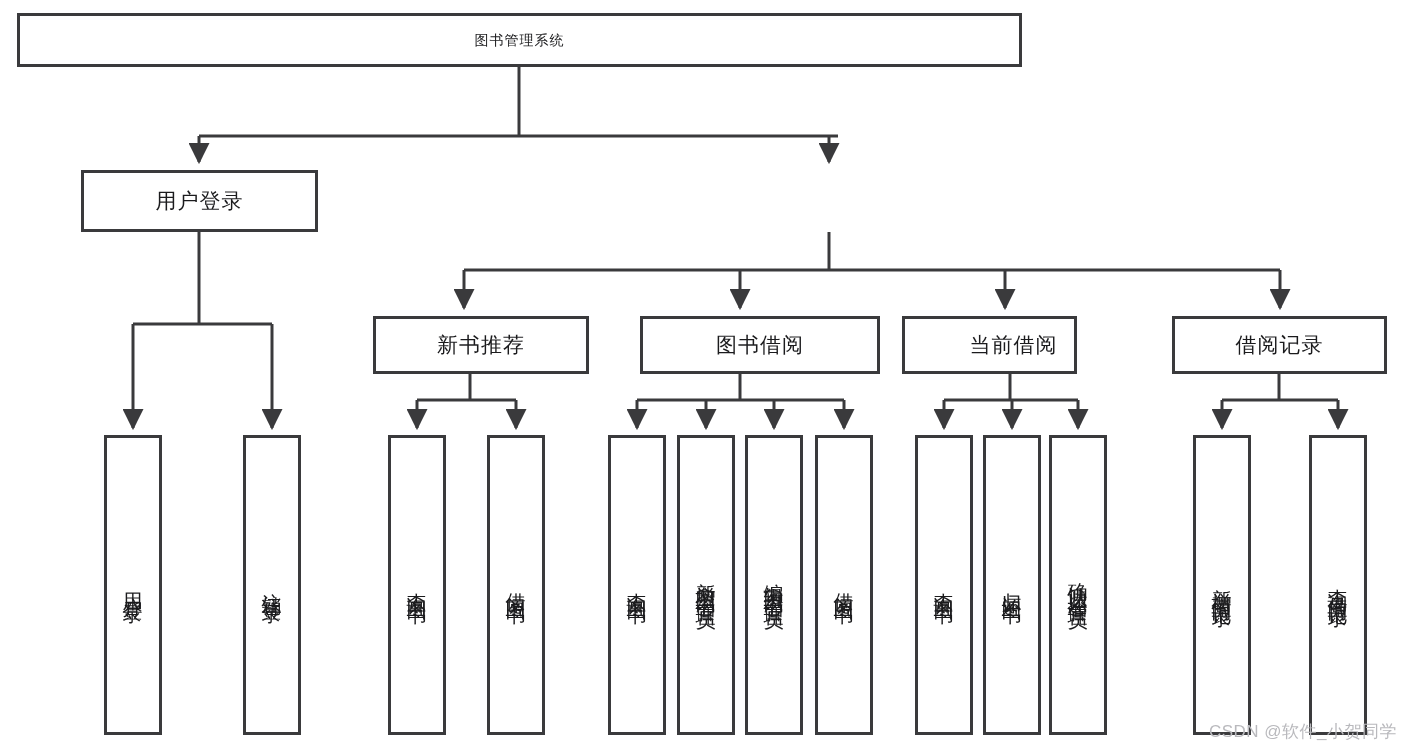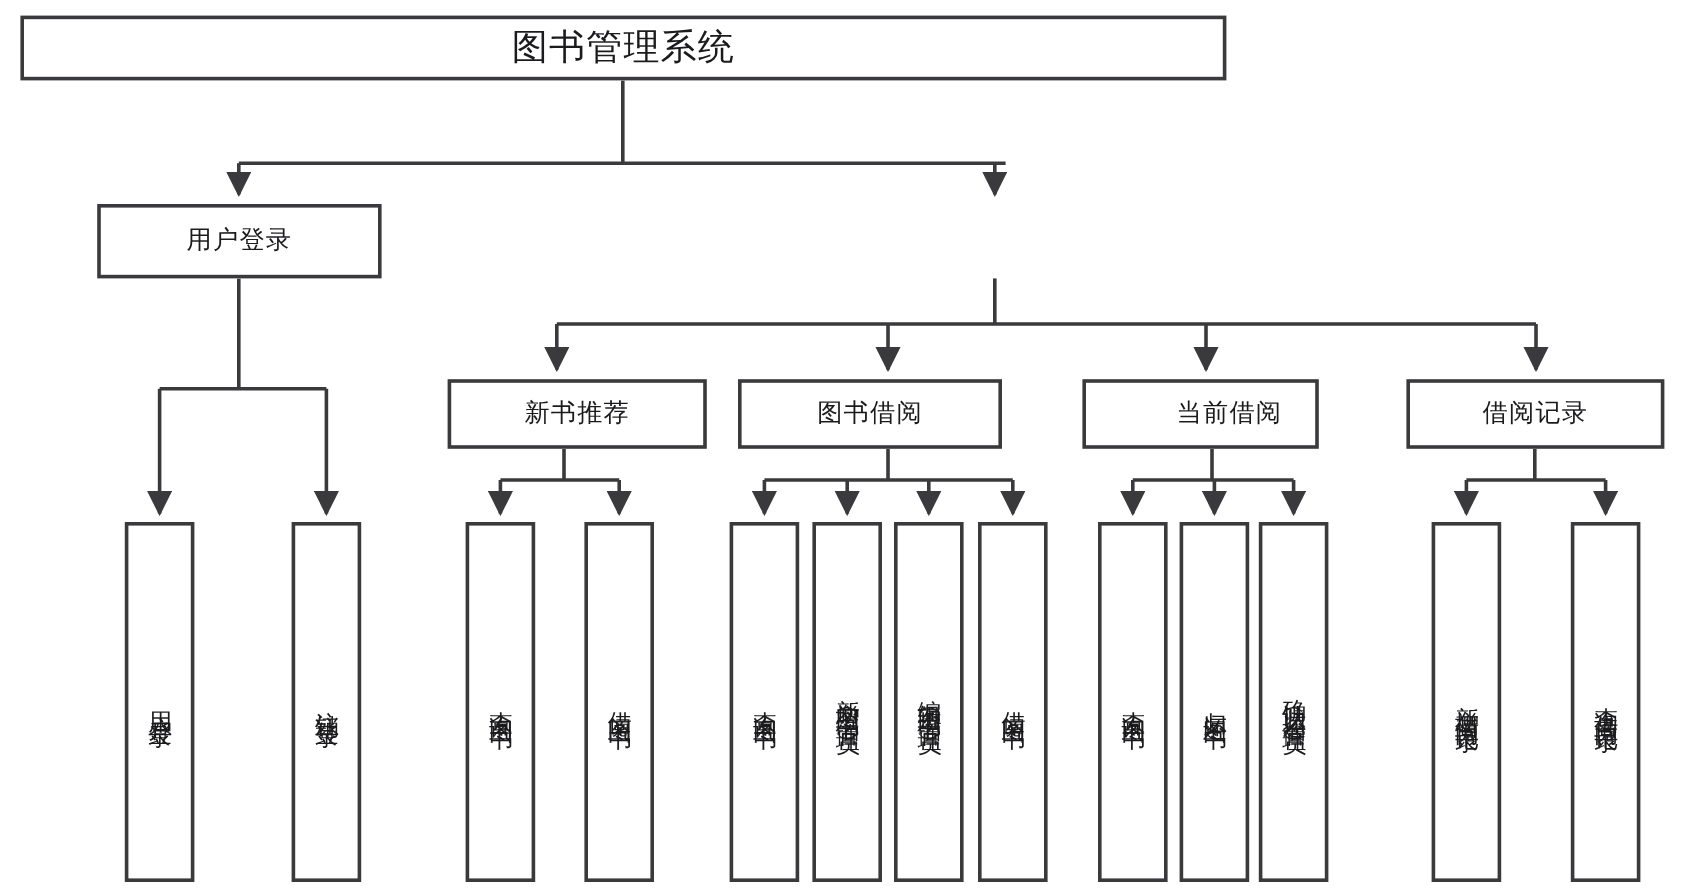--- a/index.html
+++ b/index.html
@@ -1,21 +1,21 @@
 <!DOCTYPE html>
 <html><head>
 <meta charset="utf-8">
 <style>
   html,body{margin:0;padding:0;background:#ffffff;}
   body{width:1405px;height:747px;overflow:hidden;font-family:"Liberation Sans","DejaVu Sans",sans-serif;}
   #stage{position:relative;width:1405px;height:747px;background:#ffffff;}
   svg#edges{position:absolute;left:0;top:0;width:1405px;height:747px;}
   .node{position:absolute;box-sizing:border-box;background:#ffffff;border:3px solid #3a3a3c;display:flex;align-items:center;justify-content:center;}
   .node-label{color:#1b1b1d;font-size:21px;line-height:1.15;letter-spacing:1px;white-space:nowrap;}
-  .node.root .node-label{font-size:30px;}
+  .node.root .node-label{font-size:14px;}
   .leaf{border-width:3px;}
   .leaf .node-label{
     writing-mode:vertical-rl;
     text-orientation:upright;
     font-size:20px;
     letter-spacing:4px;
     line-height:1;
     white-space:nowrap;
   }
   .watermark{position:absolute;right:8px;bottom:4px;color:#b9b9bd;font-size:17px;letter-spacing:0.5px;white-space:nowrap;}
@@ -79,24 +79,24 @@
     <span class="node-label">图书管理系统</span>
   </div>
 
   <div class="node" style="left:81px;top:170px;width:237px;height:62px;">
     <span class="node-label">用户登录</span>
   </div>
 
   <div class="node" style="left:362px;top:316px;width:216px;height:58px;margin-left:11px;">
     <span class="node-label">新书推荐</span>
   </div>
-  <div class="node" style="left:615px;top:316px;width:220px;height:58px;">
+  <div class="node" style="left:640px;top:316px;width:240px;height:58px;">
     <span class="node-label">图书借阅</span>
   </div>
-  <div class="node" style="left:902px;top:316px;width:197px;height:58px;padding-left:48px;">
+  <div class="node" style="left:902px;top:316px;width:175px;height:58px;padding-left:48px;">
     <span class="node-label">当前借阅</span>
   </div>
   <div class="node" style="left:1172px;top:316px;width:215px;height:58px;">
     <span class="node-label">借阅记录</span>
   </div>
 
   <div class="node leaf" style="left:104px;top:435px;width:58px;height:300px;">
     <span class="node-label">用户登录</span>
   </div>
   <div class="node leaf" style="left:243px;top:435px;width:58px;height:300px;">
@@ -133,14 +133,15 @@
     <span class="node-label">确认归还（管理员）</span>
   </div>
 
   <div class="node leaf" style="left:1193px;top:435px;width:58px;height:300px;">
     <span class="node-label">新增借阅记录</span>
   </div>
   <div class="node leaf" style="left:1309px;top:435px;width:58px;height:300px;">
     <span class="node-label">查询借阅记录</span>
   </div>
 
+  <div class="watermark">CSDN @软件_小贺同学</div>
 
 </div>
 
 </body></html>

